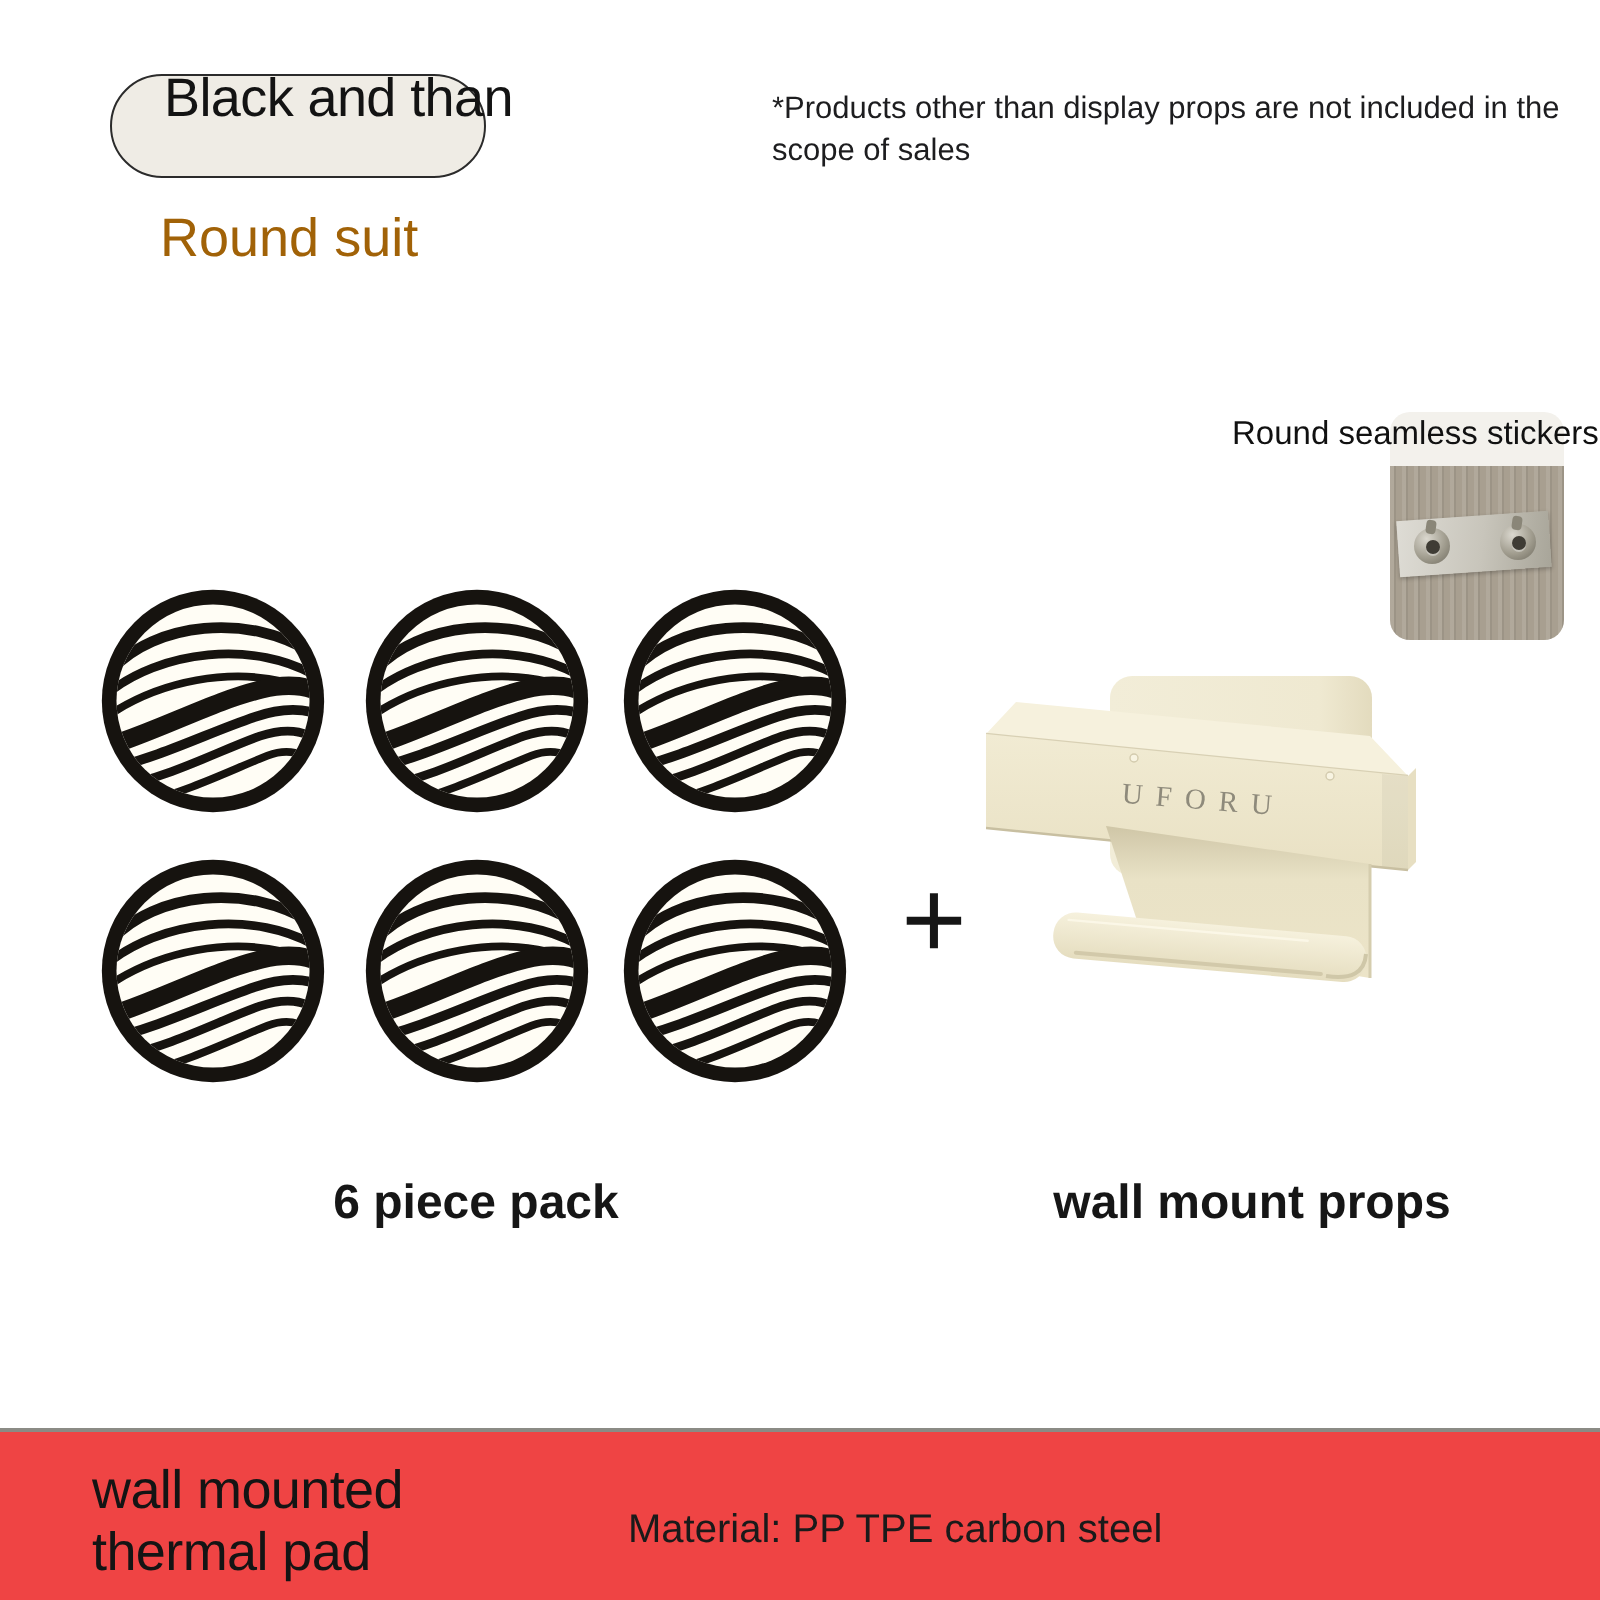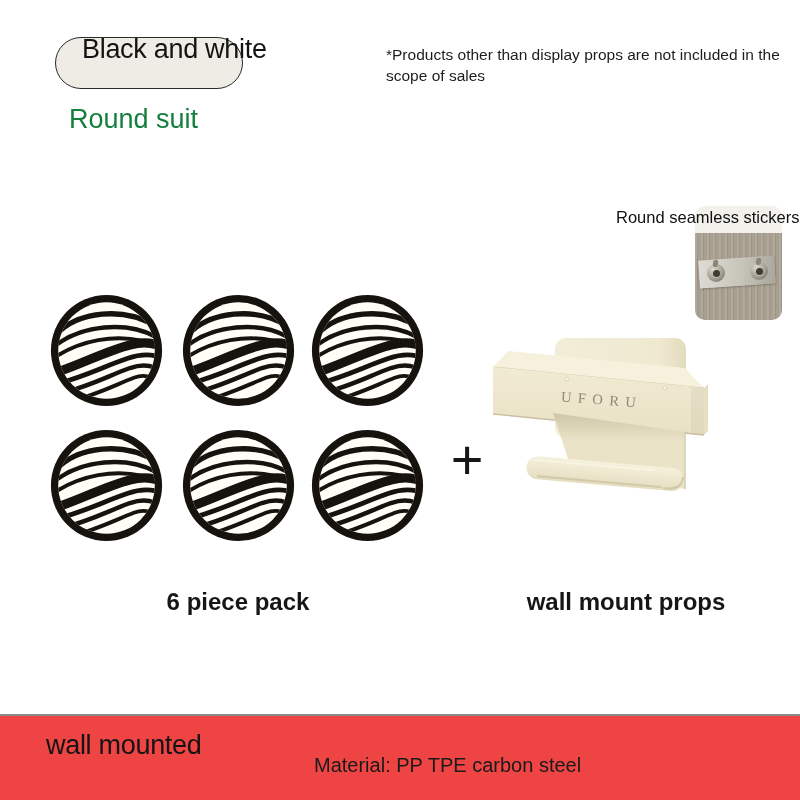--- a/index.html
+++ b/index.html
@@ -6,21 +6,21 @@
   html,body { width:800px; height:800px; }
   body { font-family:"Liberation Sans", sans-serif; background:#ffffff; position:relative; overflow:hidden; }
 
   .stage { position:absolute; inset:0; width:800px; height:800px; background:#ffffff; }
 
   
   .badge-pill { position:absolute; left:55px; top:37px; width:188px; height:52px;
     background:#efece5; border:1.5px solid #2b2b2b; border-radius:27px; }
   .badge-title { position:absolute; left:82px; top:36px; width:220px;
     font-size:27px; line-height:26.5px; letter-spacing:-0.3px; color:#131313; z-index:2; }
-  .subtitle { position:absolute; left:69px; top:104px; font-size:27px; color:#15803d; }
+  .subtitle { position:absolute; left:80px; top:104px; font-size:27px; color:#a16207; }
   .disclaimer { position:absolute; left:386px; top:44px; width:418px;
     font-size:15.5px; line-height:21px; color:#1d1d1f; }
 
   
   .sticker-label { position:absolute; left:616px; top:208px; font-size:16.5px; color:#111; z-index:3; white-space:nowrap; }
   .sticker-card { position:absolute; left:695px; top:206px; width:87px; height:114px;
     border-radius:10px; overflow:hidden; background:#f3f1ec; z-index:2; }
   .sticker-wood { position:absolute; left:0; top:27px; right:0; bottom:0; background:#a89f90;
     background-image:repeating-linear-gradient(90deg, rgba(255,255,255,0.10) 0 2px, rgba(0,0,0,0.07) 2px 3px, rgba(0,0,0,0) 3px 6px); }
   .metal-plate { position:absolute; left:4px; top:52px; width:76px; height:28px;
@@ -60,21 +60,21 @@
   .footer-material { position:absolute; left:314px; top:38px; font-size:20px; color:#1a1a1a; }
 
   .hidden-defs { position:absolute; width:0; height:0; overflow:hidden; }
 </style>
 </head>
 <body>
 
 <div class="stage">
 
   <div class="badge-pill"></div>
-  <div class="badge-title"><span>Black and white</span><br></div>
+  <div class="badge-title"><span>Black and than</span><br></div>
   <div class="subtitle">Round suit</div>
   <div class="disclaimer">*Products other than display props are not included in the scope of sales</div>
 
   <div class="sticker-label">Round seamless stickers</div>
   <div class="sticker-card">
     <div class="sticker-wood"></div>
     <div class="metal-plate"></div>
     <div class="keyhole k-left"></div>
     <div class="keyhole k-right"></div>
   </div>
@@ -168,17 +168,17 @@
       <path d="M 45 144 L 168 144" stroke="#d2c9aa" stroke-width="2" stroke-linecap="round"></path>
       <path d="M 40 128 L 160 128" stroke="#fbf7e7" stroke-width="1.2" stroke-linecap="round"></path>
     </g>
     <path d="M 170 150 Q 189 153 190 139" stroke="#cfc7a8" stroke-width="2" fill="none"></path>
   </svg>
 
   <div class="caption pads-caption">6 piece pack</div>
   <div class="caption base-caption">wall mount props</div>
 
   <div class="footer">
-    <div class="footer-title"><span>wall mounted</span><br></div>
+    <div class="footer-title"><span>wall mounted</span><br><span>thermal pad</span></div>
     <div class="footer-material">Material: PP TPE carbon steel</div>
   </div>
 
 </div>
 
 </body></html>

